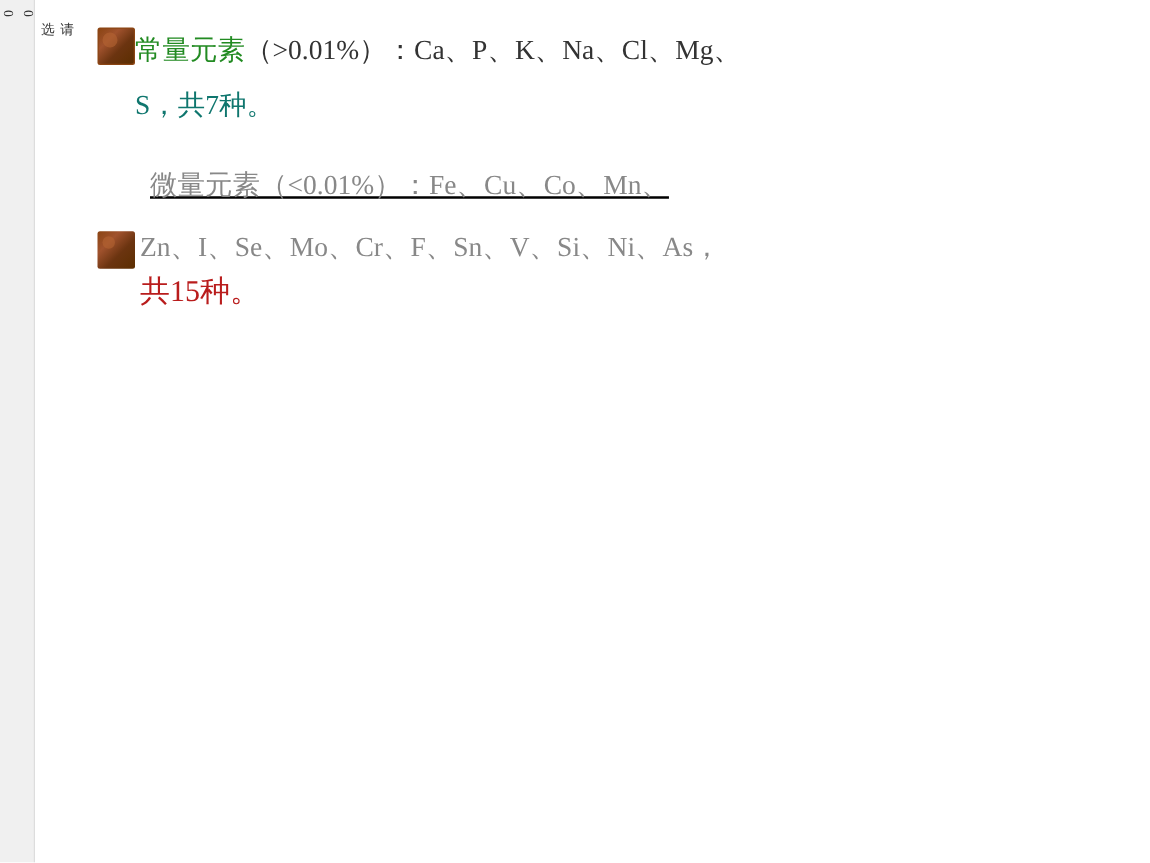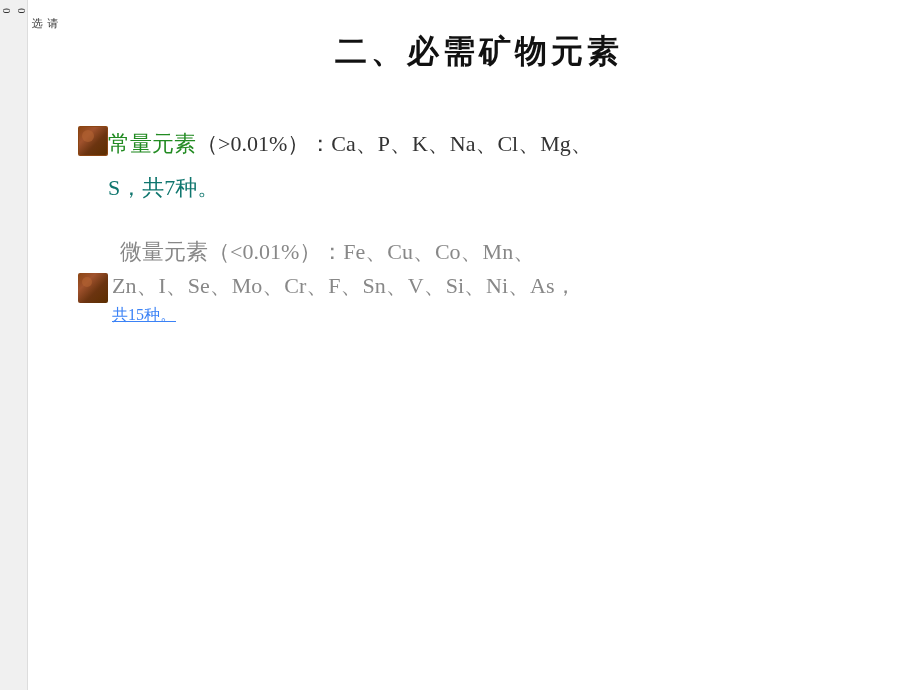--- a/index.html
+++ b/index.html
@@ -110,22 +110,23 @@
       color: #0f766e;
       padding-left: 0px;
     }
 
     .highlight-label {
       color: #228B22;
       font-weight: normal;
     }
 
     .trace-section {
-      margin-bottom: 4px;
+      margin-bottom: 20px;
       padding-left: 42px;
+      text-decoration: underline;
     }
 
     .trace-line {
       font-size: 22px;
       color: #888;
       margin-bottom: 4px;
     }
 
     .trace-label {
       color: #888;
@@ -163,36 +164,34 @@
       flex: 1;
     }
 
     .trace-line-2 {
       font-size: 22px;
       color: #888;
       margin-bottom: 4px;
     }
 
     .trace-line-3 {
-      font-size: 16px;
-      color: #3b82f6;
+      font-size: 24px;
+      color: #b91c1c;
       padding-left: 0;
-      text-decoration: underline;
     }
   </style>
 </head>
 <body>
 
 <div class="left-sidebar">
   <span class="sidebar-text">请<br>选<br>0<br>0<br>p<br>t</span>
 </div>
 
 <div class="main-content">
 
-  <h1 class="page-title">二、必需矿物元素</h1>
 
   <div class="section">
     <div class="bullet-icon">
       <div class="bullet-icon-img"></div>
     </div>
     <div class="section-content">
       <div class="section-line">
         <span class="highlight-label">常量元素</span><span>（&gt;0.01%）：Ca、P、K、Na、Cl、Mg、</span>
       </div>
       <div class="section-line-2">S，共7种。</div>

